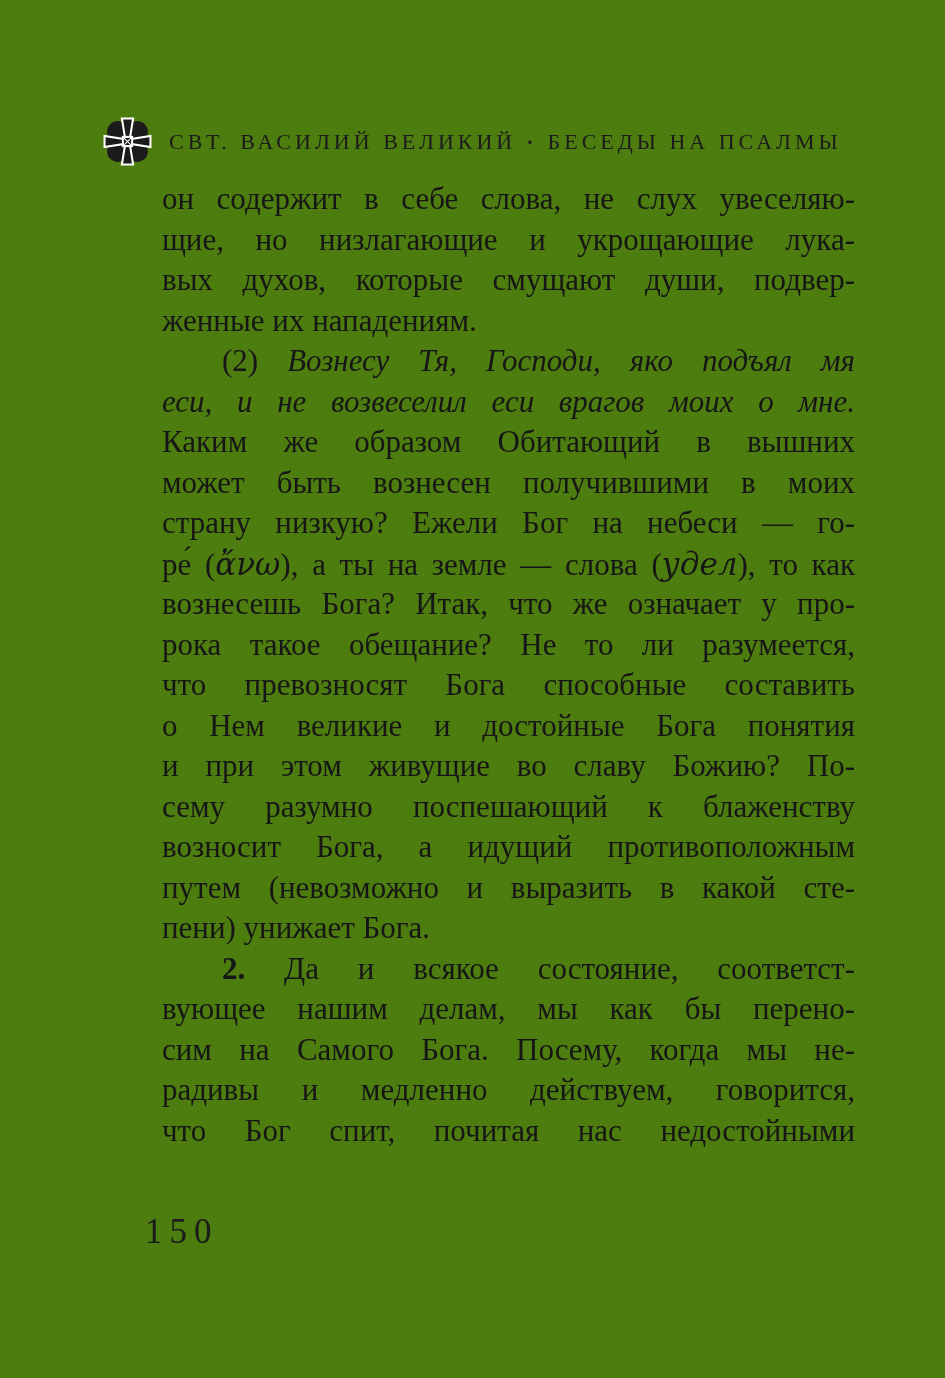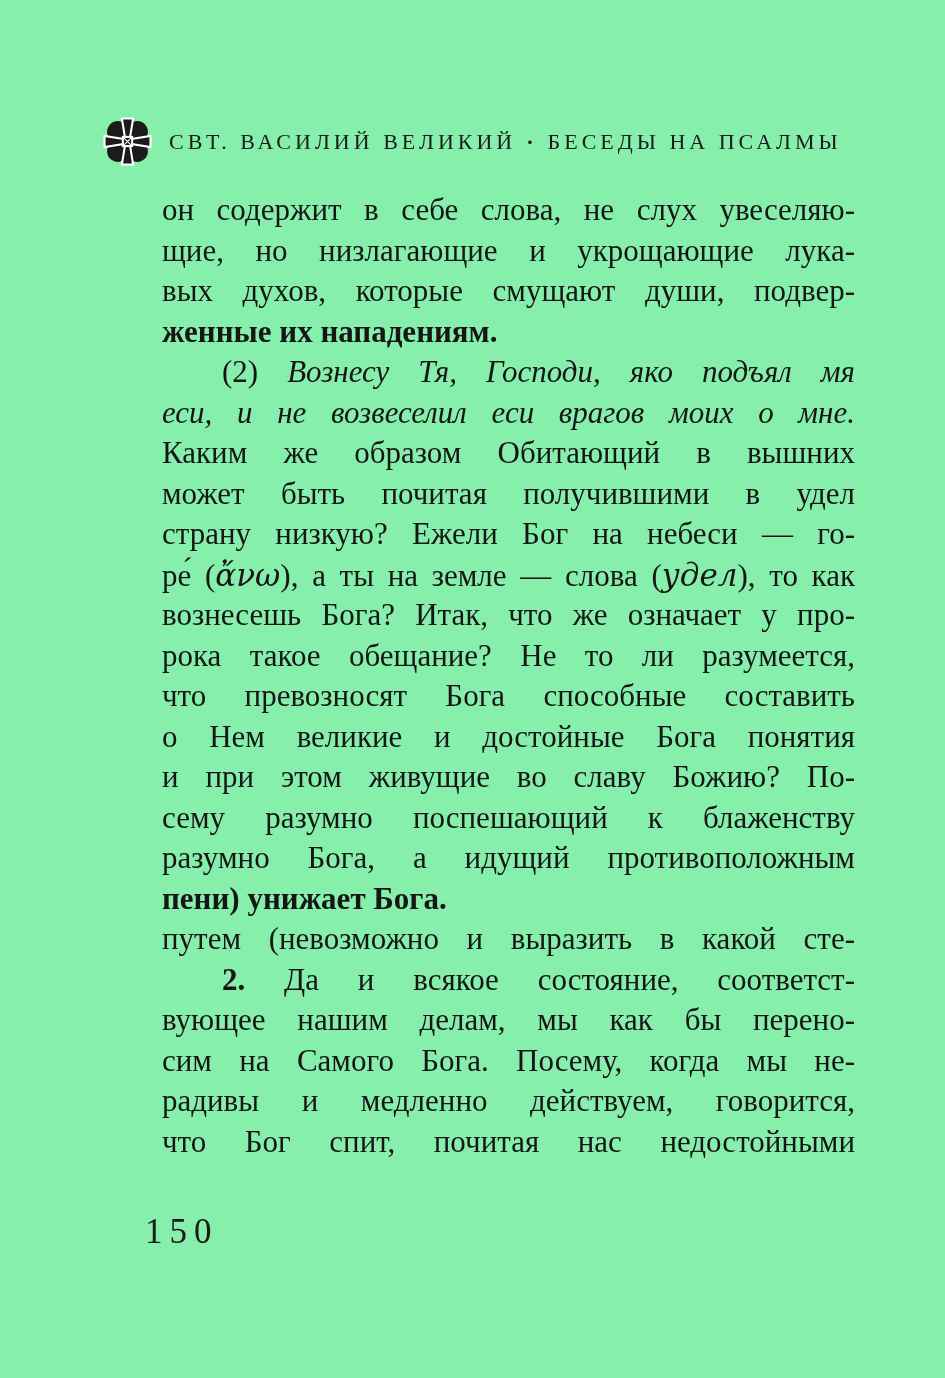--- a/index.html
+++ b/index.html
@@ -4,21 +4,21 @@
 <style>
   html, body {
     margin: 0;
     padding: 0;
     background: #ffffff;
   }
   .page {
     position: relative;
     width: 945px;
     height: 1378px;
-    background: #86efac;
+    background: #4d7c0f;
     color: #141414;
     font-family: "Liberation Serif", "DejaVu Serif", serif;
     overflow: hidden;
   }
   
   .running-header {
     position: absolute;
     left: 103px;
     top: 116px;
     width: 760px;
@@ -41,36 +41,35 @@
     padding-top: 2px;
   }
   .header-text .sep {
     padding: 0 10px;
     font-weight: bold;
   }
   
   .body-text {
     position: absolute;
     left: 162px;
-    top: 190px;
+    top: 179px;
     width: 693px;
   }
   .line {
     height: 40.5px;
     line-height: 40.5px;
     font-size: 31px;
     text-align: justify;
     text-align-last: justify;
     white-space: nowrap;
     color: #161616;
   }
   .line.end {
     text-align: center;
     text-align-last: left;
-    font-weight: bold;
   }
   .line.indent {
     text-indent: 60px;
   }
   .s-i { font-style: italic; margin-top: 10px; }
   .s-b { font-weight: bold; }
   .s-g { font-style: italic; font-family: "DejaVu Serif", serif; }
   
   .page-number {
     position: absolute;
@@ -112,32 +111,32 @@
   </div>
 
   <div class="body-text">
       <div class="line"><span class="s-n">он содержит в себе слова, не слух увеселяю-</span></div>
       <div class="line"><span class="s-n">щие, но низлагающие и укрощающие лука-</span></div>
       <div class="line"><span class="s-n">вых духов, которые смущают души, подвер-</span></div>
       <div class="line end"><span class="s-n">женные их нападениям.</span></div>
       <div class="line indent"><span class="s-n">(2) </span><span class="s-i">Вознесу Тя, Господи, яко подъял мя</span></div>
       <div class="line"><span class="s-i">еси, и не возвеселил еси врагов моих о мне.</span></div>
       <div class="line"><span class="s-n">Каким же образом Обитающий в вышних</span></div>
-      <div class="line"><span class="s-n">может быть почитая получившими в удел</span></div>
+      <div class="line"><span class="s-n">может быть вознесен получившими в моих</span></div>
       <div class="line"><span class="s-n">страну низкую? Ежели Бог на небеси — го-</span></div>
       <div class="line"><span class="s-n">ре́ (</span><span class="s-g">ἄνω</span><span class="s-n">), а ты на земле — слова (</span><span class="s-g">удел</span><span class="s-n">), то как</span></div>
       <div class="line"><span class="s-n">вознесешь Бога? Итак, что же означает у про-</span></div>
       <div class="line"><span class="s-n">рока такое обещание? Не то ли разумеется,</span></div>
       <div class="line"><span class="s-n">что превозносят Бога способные составить</span></div>
       <div class="line"><span class="s-n">о Нем великие и достойные Бога понятия</span></div>
       <div class="line"><span class="s-n">и при этом живущие во славу Божию? По-</span></div>
       <div class="line"><span class="s-n">сему разумно поспешающий к блаженству</span></div>
-      <div class="line"><span class="s-n">разумно Бога, а идущий противоположным</span></div>
+      <div class="line"><span class="s-n">возносит Бога, а идущий противоположным</span></div>
+      <div class="line"><span class="s-n">путем (невозможно и выразить в какой сте-</span></div>
       <div class="line end"><span class="s-n">пени) унижает Бога.</span></div>
-      <div class="line"><span class="s-n">путем (невозможно и выразить в какой сте-</span></div>
       <div class="line indent"><span class="s-b">2.</span><span class="s-n"> Да и всякое состояние, соответст-</span></div>
       <div class="line"><span class="s-n">вующее нашим делам, мы как бы перено-</span></div>
       <div class="line"><span class="s-n">сим на Самого Бога. Посему, когда мы не-</span></div>
       <div class="line"><span class="s-n">радивы и медленно действуем, говорится,</span></div>
       <div class="line"><span class="s-n">что Бог спит, почитая нас недостойными</span></div>
     </div>
 
   <div class="page-number">150</div>
 
 </div>

